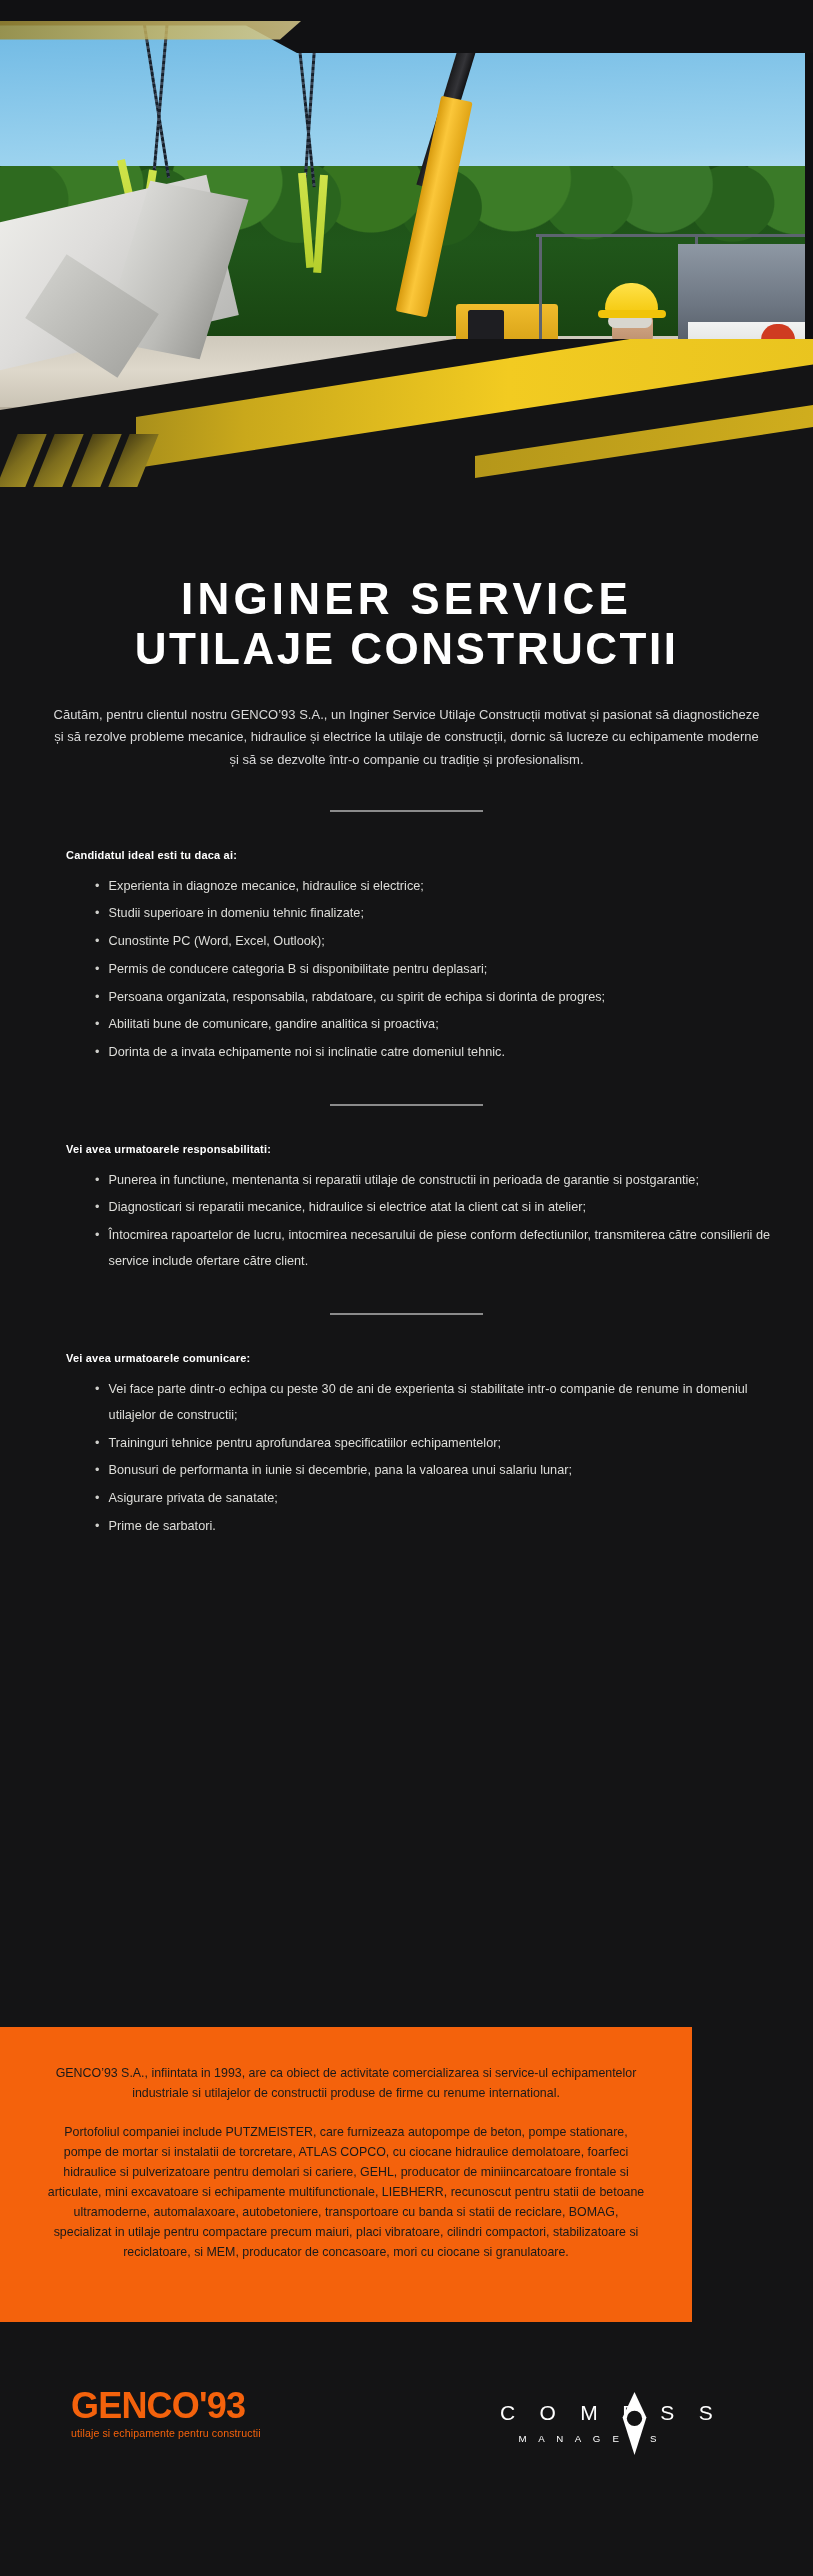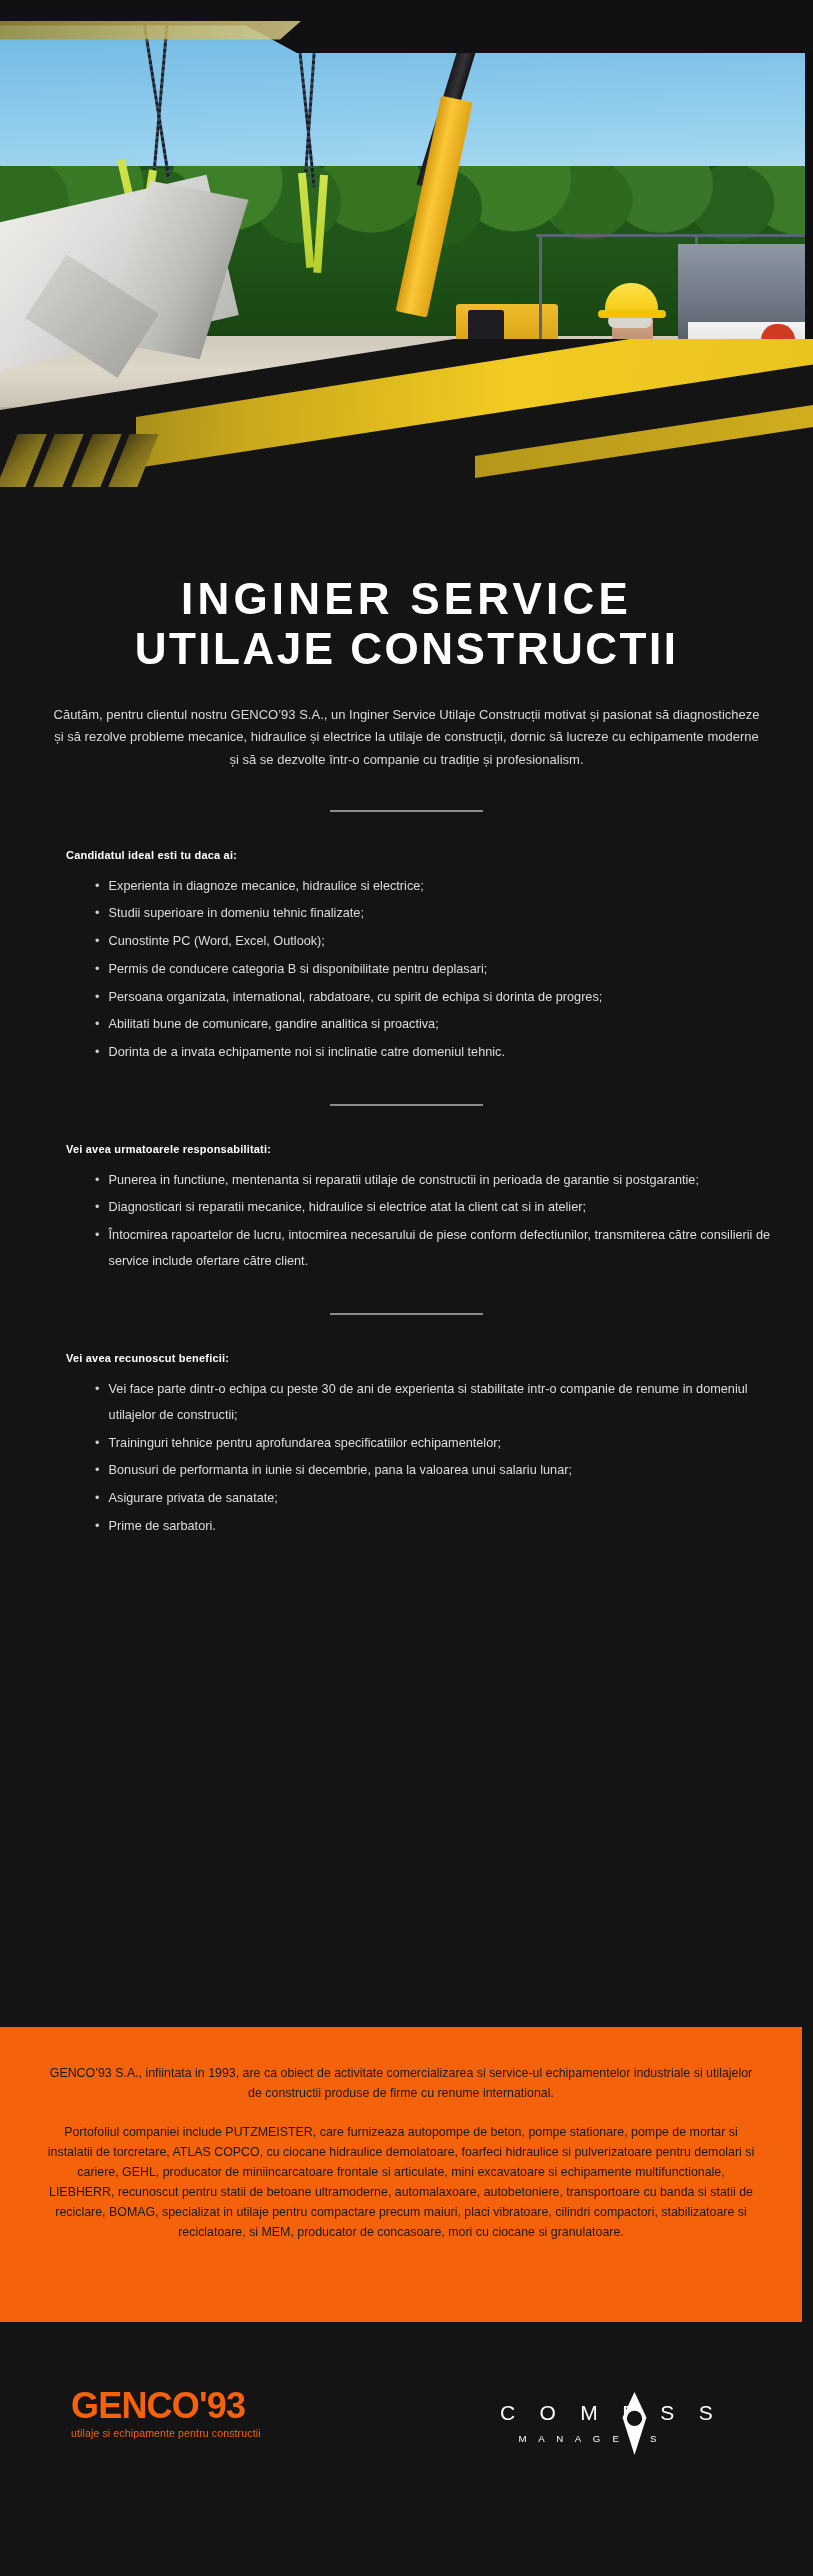--- a/index.html
+++ b/index.html
@@ -353,21 +353,21 @@
     left: 0;
     top: 0;
     color: #cfcfcb;
     font-size: 12.7px;
   }
 
   
   .orange {
     position: absolute;
     top: 2027px; left: 0;
-    width: 802px;
+    width: 692px;
     height: 295px;
     background: #f4620c;
     z-index: 8;
     box-sizing: border-box;
     padding: 36px 47px 0;
   }
   .orange p {
     margin: 0 0 18.6px 0;
     text-align: center;
     color: #1a1a1a;
@@ -508,41 +508,41 @@
 
     <hr class="divider">
 
     <section class="block">
       <h2 class="block-head">Candidatul ideal esti tu daca ai:</h2>
       <ul class="bullets">
         <li>Experienta in diagnoze mecanice, hidraulice si electrice;</li>
         <li>Studii superioare in domeniu tehnic finalizate;</li>
         <li>Cunostinte PC (Word, Excel, Outlook);</li>
         <li>Permis de conducere categoria B si disponibilitate pentru deplasari;</li>
-        <li>Persoana organizata, international, rabdatoare, cu spirit de echipa si dorinta de progres;</li>
+        <li>Persoana organizata, responsabila, rabdatoare, cu spirit de echipa si dorinta de progres;</li>
         <li>Abilitati bune de comunicare, gandire analitica si proactiva;</li>
         <li>Dorinta de a invata echipamente noi si inclinatie catre domeniul tehnic.</li>
       </ul>
     </section>
 
     <hr class="divider">
 
     <section class="block">
       <h2 class="block-head">Vei avea urmatoarele responsabilitati:</h2>
       <ul class="bullets">
         <li>Punerea in functiune, mentenanta si reparatii utilaje de constructii in perioada de garantie si postgarantie;</li>
         <li>Diagnosticari si reparatii mecanice, hidraulice si electrice atat la client cat si in atelier;</li>
         <li>Întocmirea rapoartelor de lucru, intocmirea necesarului de piese conform defectiunilor, transmiterea către consilierii de service include ofertare către client.</li>
       </ul>
     </section>
 
     <hr class="divider">
 
     <section class="block">
-      <h2 class="block-head">Vei avea recunoscut beneficii:</h2>
+      <h2 class="block-head">Vei avea urmatoarele comunicare:</h2>
       <ul class="bullets">
         <li>Vei face parte dintr-o echipa cu peste 30 de ani de experienta si stabilitate intr-o companie de renume in domeniul utilajelor de constructii;</li>
         <li>Traininguri tehnice pentru aprofundarea specificatiilor echipamentelor;</li>
         <li>Bonusuri de performanta in iunie si decembrie, pana la valoarea unui salariu lunar;</li>
         <li>Asigurare privata de sanatate;</li>
         <li>Prime de sarbatori.</li>
       </ul>
     </section>
   </div>
 

